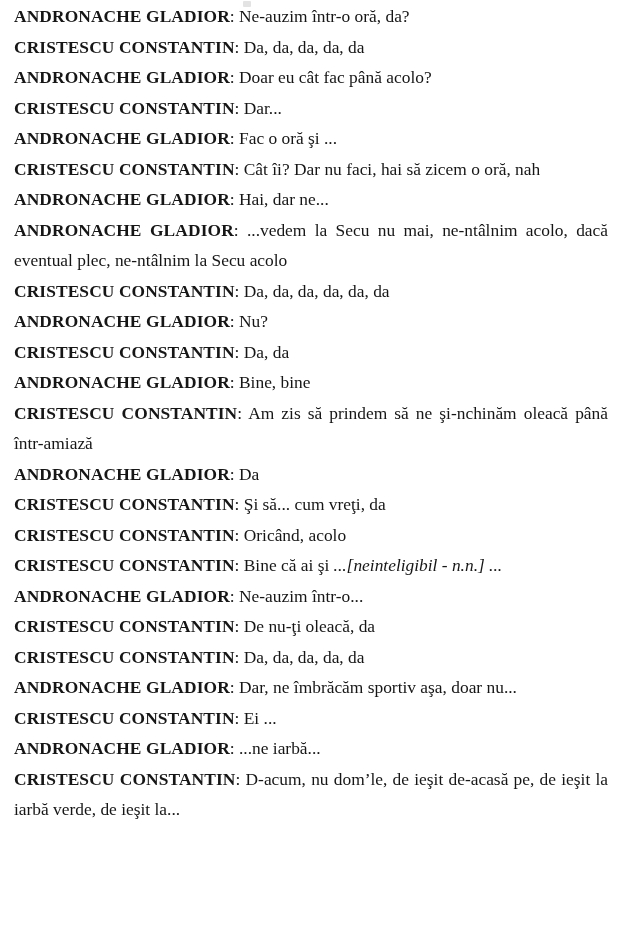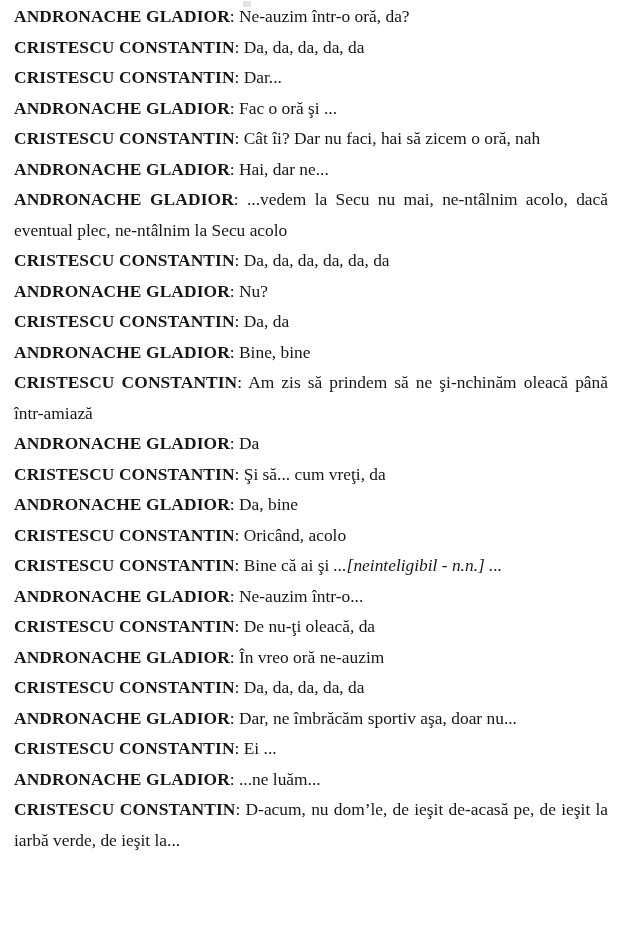--- a/index.html
+++ b/index.html
@@ -59,40 +59,39 @@
   }
 </style>
 </head>
 <body>
 
 <div class="page">
   <div class="scan-artifact"></div>
   <div class="transcript">
       <div class="line"><span class="speaker">ANDRONACHE GLADIOR</span><span class="colon">: </span><span class="utterance">Ne-auzim într-o oră, da?</span></div>
       <div class="line"><span class="speaker">CRISTESCU CONSTANTIN</span><span class="colon">: </span><span class="utterance">Da, da, da, da, da</span></div>
+      <div class="line"><span class="speaker">ANDRONACHE GLADIOR</span><span class="colon">: </span><span class="utterance">Doar eu cât fac până acolo?</span></div>
       <div class="line"><span class="speaker">CRISTESCU CONSTANTIN</span><span class="colon">: </span><span class="utterance">Dar...</span></div>
       <div class="line"><span class="speaker">ANDRONACHE GLADIOR</span><span class="colon">: </span><span class="utterance">Fac o oră şi ...</span></div>
       <div class="line"><span class="speaker">CRISTESCU CONSTANTIN</span><span class="colon">: </span><span class="utterance">Cât îi? Dar nu faci, hai să zicem o oră, nah</span></div>
       <div class="line"><span class="speaker">ANDRONACHE GLADIOR</span><span class="colon">: </span><span class="utterance">Hai, dar ne...</span></div>
       <div class="line justified"><span class="speaker">ANDRONACHE GLADIOR</span><span class="colon">: </span><span class="utterance">...vedem la Secu nu mai, ne-ntâlnim acolo, dacă</span></div>
       <div class="line"><span class="utterance">eventual plec, ne-ntâlnim la Secu acolo</span></div>
       <div class="line"><span class="speaker">CRISTESCU CONSTANTIN</span><span class="colon">: </span><span class="utterance">Da, da, da, da, da, da</span></div>
       <div class="line"><span class="speaker">ANDRONACHE GLADIOR</span><span class="colon">: </span><span class="utterance">Nu?</span></div>
       <div class="line"><span class="speaker">CRISTESCU CONSTANTIN</span><span class="colon">: </span><span class="utterance">Da, da</span></div>
       <div class="line"><span class="speaker">ANDRONACHE GLADIOR</span><span class="colon">: </span><span class="utterance">Bine, bine</span></div>
       <div class="line justified"><span class="speaker">CRISTESCU CONSTANTIN</span><span class="colon">: </span><span class="utterance">Am zis să prindem să ne şi-nchinăm oleacă până</span></div>
       <div class="line"><span class="utterance">într-amiază</span></div>
       <div class="line"><span class="speaker">ANDRONACHE GLADIOR</span><span class="colon">: </span><span class="utterance">Da</span></div>
       <div class="line"><span class="speaker">CRISTESCU CONSTANTIN</span><span class="colon">: </span><span class="utterance">Şi să... cum vreţi, da</span></div>
-      <div class="line"><span class="speaker">ANDRONACHE GLADIOR</span><span class="colon">: </span><span class="utterance">Da, bine</span></div>
       <div class="line"><span class="speaker">CRISTESCU CONSTANTIN</span><span class="colon">: </span><span class="utterance">Oricând, acolo</span></div>
       <div class="line"><span class="speaker">CRISTESCU CONSTANTIN</span><span class="colon">: </span><span class="utterance">Bine că ai şi </span><span class="utterance italic">...[neinteligibil - n.n.] ...</span></div>
       <div class="line"><span class="speaker">ANDRONACHE GLADIOR</span><span class="colon">: </span><span class="utterance">Ne-auzim într-o...</span></div>
       <div class="line"><span class="speaker">CRISTESCU CONSTANTIN</span><span class="colon">: </span><span class="utterance">De nu-ţi oleacă, da</span></div>
-      <div class="line"><span class="speaker">ANDRONACHE GLADIOR</span><span class="colon">: </span><span class="utterance">În vreo oră ne-auzim</span></div>
       <div class="line"><span class="speaker">CRISTESCU CONSTANTIN</span><span class="colon">: </span><span class="utterance">Da, da, da, da, da</span></div>
       <div class="line"><span class="speaker">ANDRONACHE GLADIOR</span><span class="colon">: </span><span class="utterance">Dar, ne îmbrăcăm sportiv aşa, doar nu...</span></div>
       <div class="line"><span class="speaker">CRISTESCU CONSTANTIN</span><span class="colon">: </span><span class="utterance">Ei ...</span></div>
-      <div class="line"><span class="speaker">ANDRONACHE GLADIOR</span><span class="colon">: </span><span class="utterance">...ne luăm...</span></div>
+      <div class="line"><span class="speaker">ANDRONACHE GLADIOR</span><span class="colon">: </span><span class="utterance">...ne iarbă...</span></div>
       <div class="line justified"><span class="speaker">CRISTESCU CONSTANTIN</span><span class="colon">: </span><span class="utterance">D-acum, nu dom’le, de ieşit de-acasă pe, de ieşit la</span></div>
       <div class="line"><span class="utterance">iarbă verde, de ieşit la...</span></div>
     </div>
 </div>
 
 </body></html>

